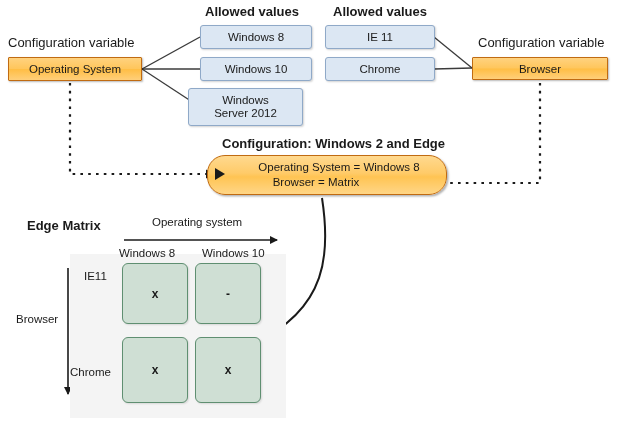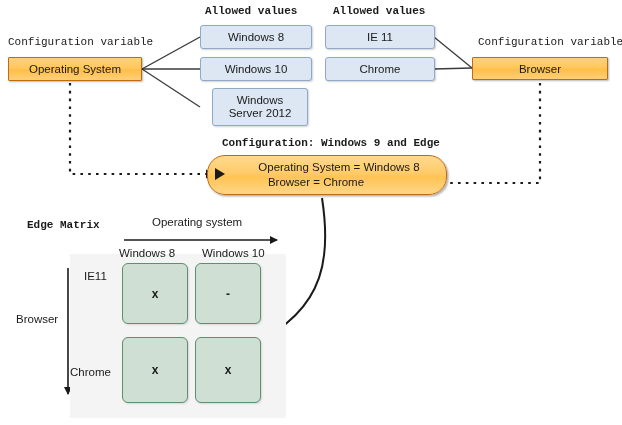--- a/index.html
+++ b/index.html
@@ -5,23 +5,22 @@
   html,body{margin:0;padding:0;background:#ffffff;}
   body{
     width:622px;height:425px;position:relative;overflow:hidden;
     font-family:"Liberation Sans","DejaVu Sans",sans-serif;
     color:#1a1a1a;
   }
   #canvas{position:absolute;left:0;top:0;width:622px;height:425px;}
   svg.layer{position:absolute;left:0;top:0;width:622px;height:425px;pointer-events:none;}
 
   .lbl{
-    position:absolute;font-size:11px;color:#1a1a1a;white-space:nowrap;
+    position:absolute;font-size:13px;color:#1a1a1a;white-space:nowrap;
     line-height:13px;
-    font-family:Liberation Mono, monospace;
   }
   .lbl.bold{font-weight:bold;}
 
   
   .orange-box{
     position:absolute;box-sizing:border-box;
     border:1.4px solid #c06b12;
     background:linear-gradient(to bottom,#ffd27f 0%,#ffc65c 48%,#ffbe45 52%,#ffcf7a 100%);
     border-radius:1px;
     display:flex;align-items:center;justify-content:center;
@@ -124,45 +123,45 @@
   <div class="lbl bold" style="left:205px;top:5px;">Allowed values</div>
 
   <div class="blue-box" style="left:200px;top:25px;width:112px;height:24px;">
     <span>Windows 8</span>
   </div>
 
   <div class="blue-box" style="left:200px;top:57px;width:112px;height:24px;">
     <span>Windows 10</span>
   </div>
 
-  <div class="blue-box" style="left:212px;top:88px;width:96px;height:38px;">
+  <div class="blue-box" style="left:188px;top:88px;width:115px;height:38px;">
     <span style="display:block;">Windows<br>Server 2012</span>
   </div>
 
   <div class="lbl bold" style="left:333px;top:5px;">Allowed values</div>
 
   <div class="blue-box" style="left:325px;top:25px;width:110px;height:24px;">
     <span>IE 11</span>
   </div>
 
   <div class="blue-box" style="left:325px;top:57px;width:110px;height:24px;">
     <span>Chrome</span>
   </div>
 
   <div class="lbl" style="left:478px;top:36px;">Configuration variable</div>
 
   <div class="orange-box" style="left:472px;top:57px;width:136px;height:23px;">
     <span>Browser</span>
   </div>
 
-  <div class="lbl bold" style="left:222px;top:137px;">Configuration: Windows 9 and Edge</div>
+  <div class="lbl bold" style="left:222px;top:137px;">Configuration: Windows 2 and Edge</div>
 
   <div id="config-box" style="left:207px;top:155px;width:240px;height:40px;border-radius:18px;">
     <div class="cfg-line l1">Operating System = Windows 8</div>
-    <div class="cfg-line l2">Browser = Chrome</div>
+    <div class="cfg-line l2">Browser = Matrix</div>
   </div>
 
   <svg class="layer" viewBox="0 0 622 425">
     <path d="M215,168 L225,174 L215,180 z" fill="#1a1a1a"></path>
   </svg>
 
   <div class="lbl bold" style="left:27px;top:219px;">Edge Matrix</div>
 
   <div class="axis-lbl" style="left:152px;top:216px;">Operating system</div>
 

